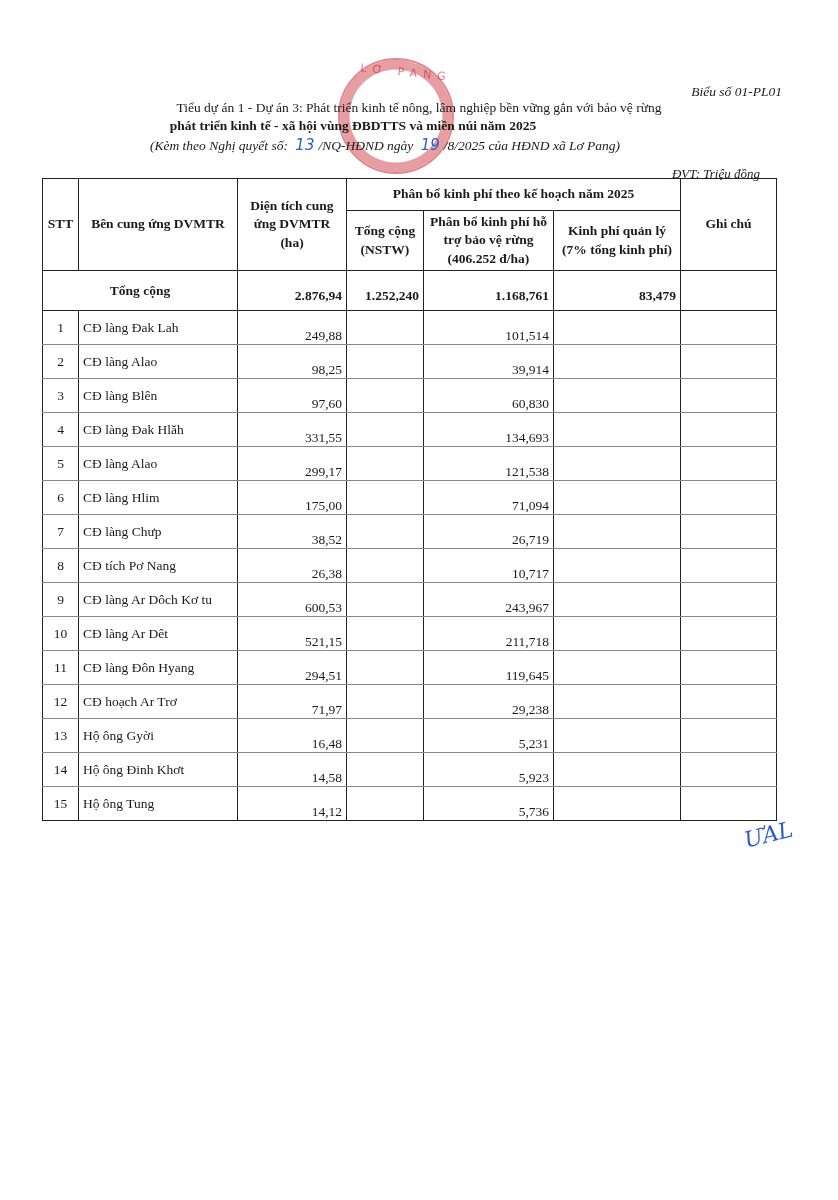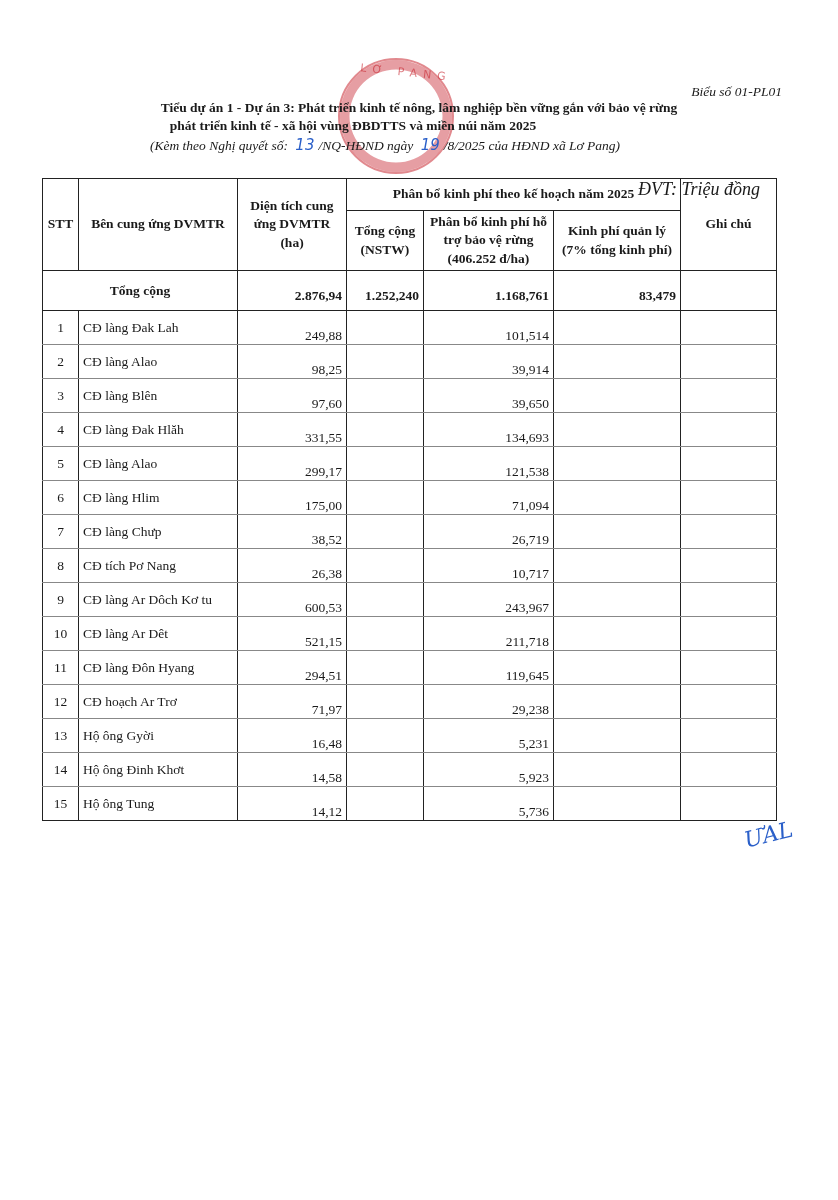--- a/index.html
+++ b/index.html
@@ -2,25 +2,25 @@
 <html><head>
 <meta charset="utf-8">
 <style>
   html, body { margin: 0; padding: 0; }
   body {
     width: 838px; height: 1200px; background: #ffffff; position: relative; overflow: hidden;
     font-family: "Liberation Serif", "DejaVu Serif", serif; color: #1a1a1a;
   }
   .abs { position: absolute; }
   .biểu { right: 56px; top: 84px; font-style: italic; font-size: 13.5px; }
-  .title1 { left: 0; width: 838px; top: 100px; text-align: center; font-weight: bold; font-size: 13.5px; }
+  .title1 { left: 0; width: 838px; top: 100px; text-align: center; font-weight: normal; font-size: 13.5px; }
   .title2 { left: 0; width: 706px; top: 118px; text-align: center; font-weight: bold; font-size: 13.5px; }
   .attach { left: 150px; top: 136px; font-style: italic; font-size: 13.5px; white-space: nowrap; }
   .attach .hw { color: #2a5fc9; font-family: "DejaVu Sans", sans-serif; font-style: italic; font-size: 15px; padding: 0 4px; }
-  .unit { right: 78px; top: 179px; font-style: italic; font-size: 18px; margin-left: 48px; }
+  .unit { right: 78px; top: 166px; font-style: italic; font-size: 13px; margin-left: 48px; }
 
   table.main {
     position: absolute; left: 42px; top: 178px; width: 734px;
     border-collapse: collapse; font-size: 13.5px; table-layout: fixed;
   }
   table.main td, table.main th { border: 1.3px solid #222; padding: 0 4px; }
   table.main th { font-weight: bold; text-align: center; line-height: 1.35; }
   table.main tr.body td { border-top: 1px solid #888; border-bottom: 1px solid #888; height: 33px; }
   table.main tr.body:last-child td { border-bottom: 1.5px solid #222; }
   td.stt { text-align: center; }
@@ -109,21 +109,21 @@
         <td class="num"></td>
         <td class="num">39,914</td>
         <td class="num"></td>
         <td></td>
       </tr>
       <tr class="body">
         <td class="stt">3</td>
         <td class="name">CĐ làng Blên</td>
         <td class="num">97,60</td>
         <td class="num"></td>
-        <td class="num">39,650</td>
+        <td class="num">60,830</td>
         <td class="num"></td>
         <td></td>
       </tr>
       <tr class="body">
         <td class="stt">4</td>
         <td class="name">CĐ làng Đak Hlăh</td>
         <td class="num">331,55</td>
         <td class="num"></td>
         <td class="num">134,693</td>
         <td class="num"></td>

